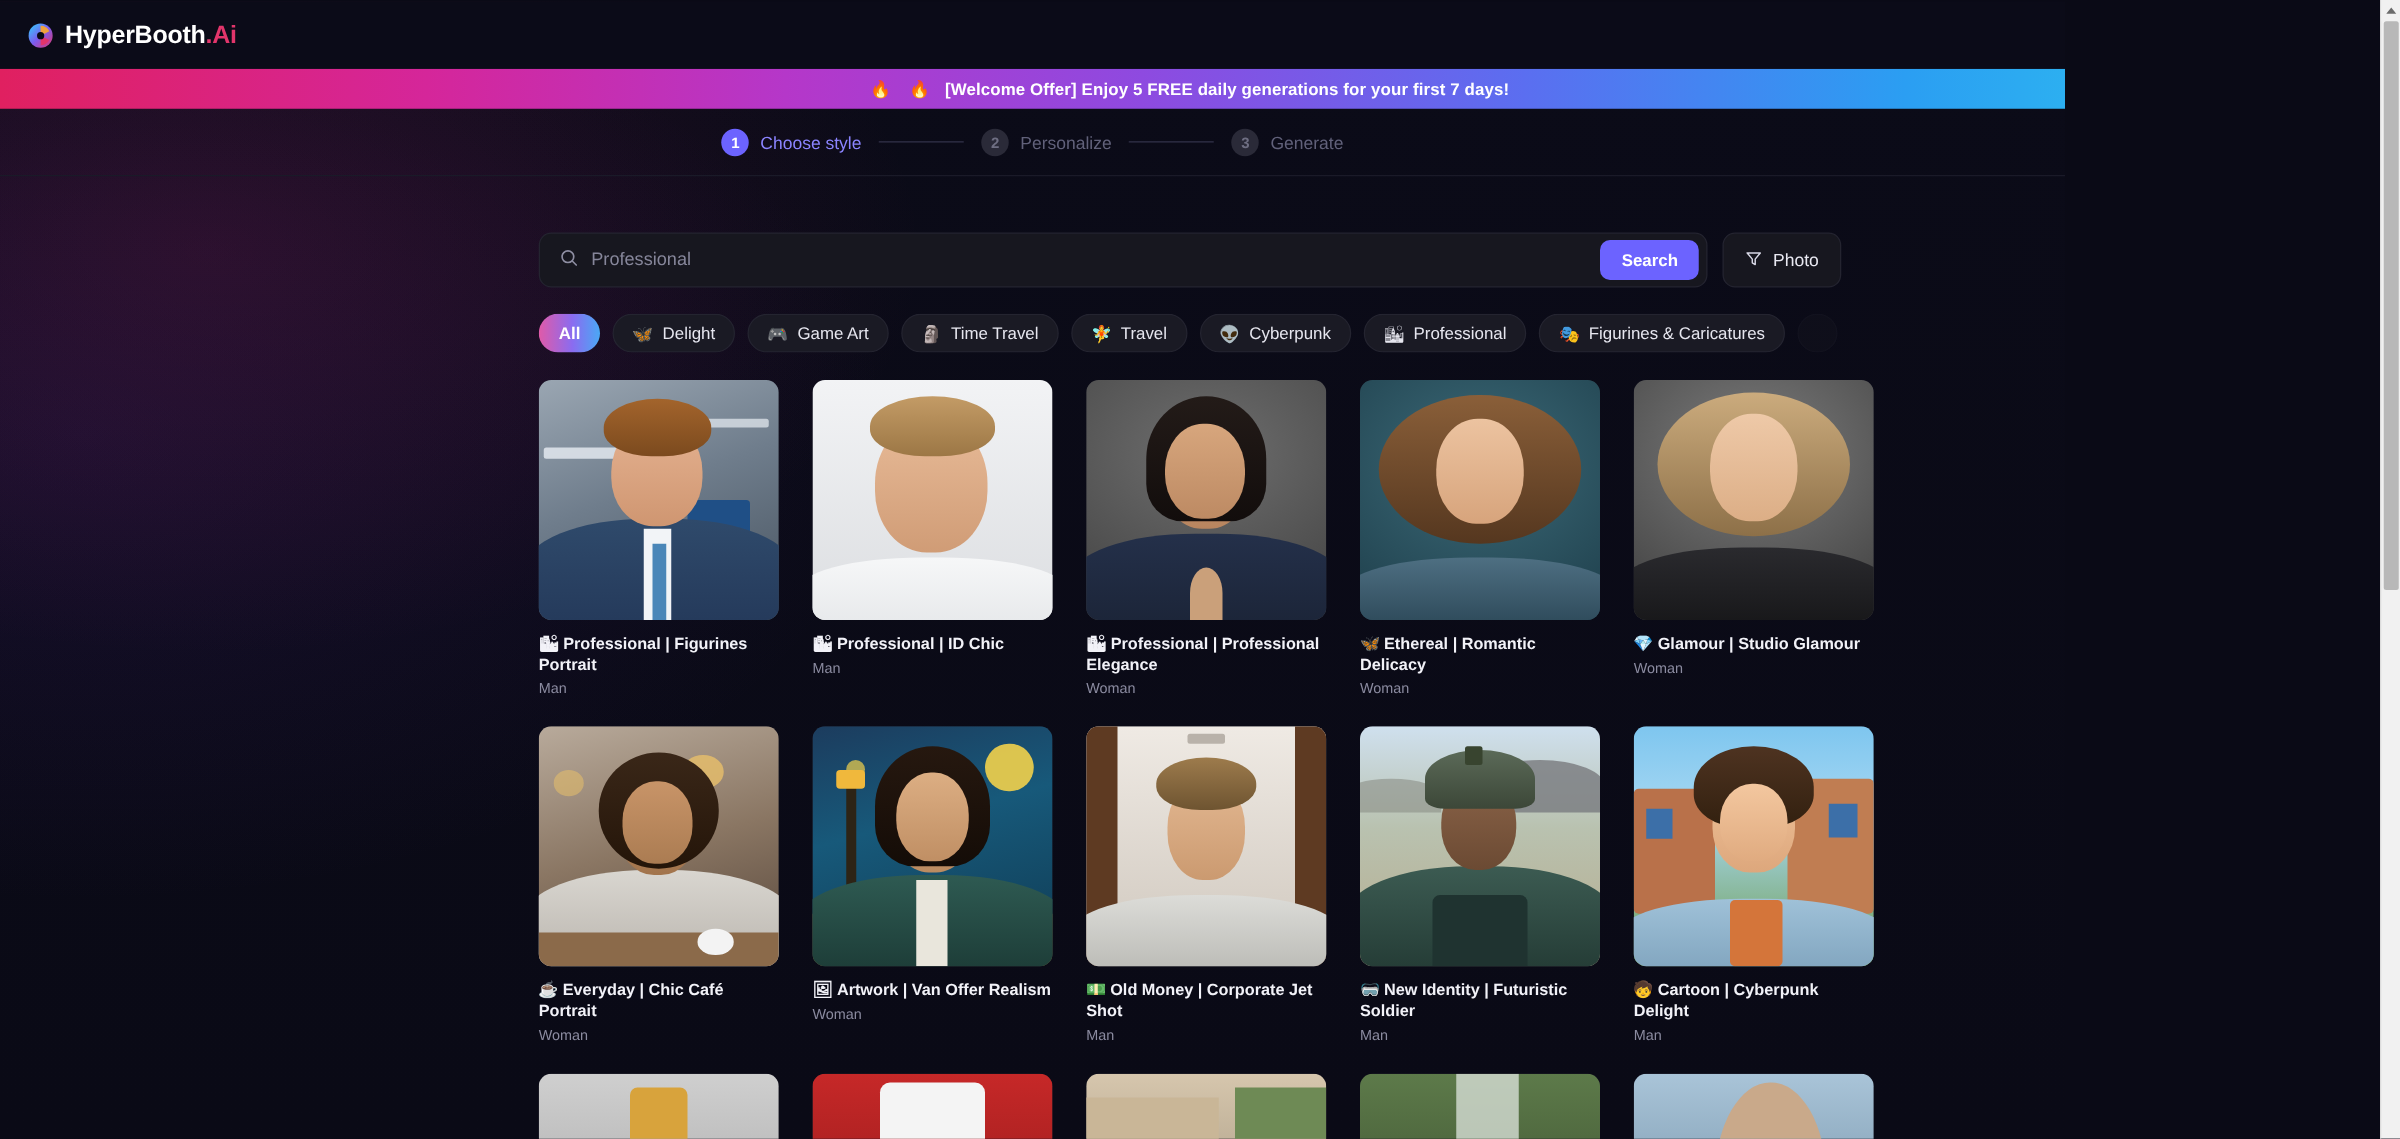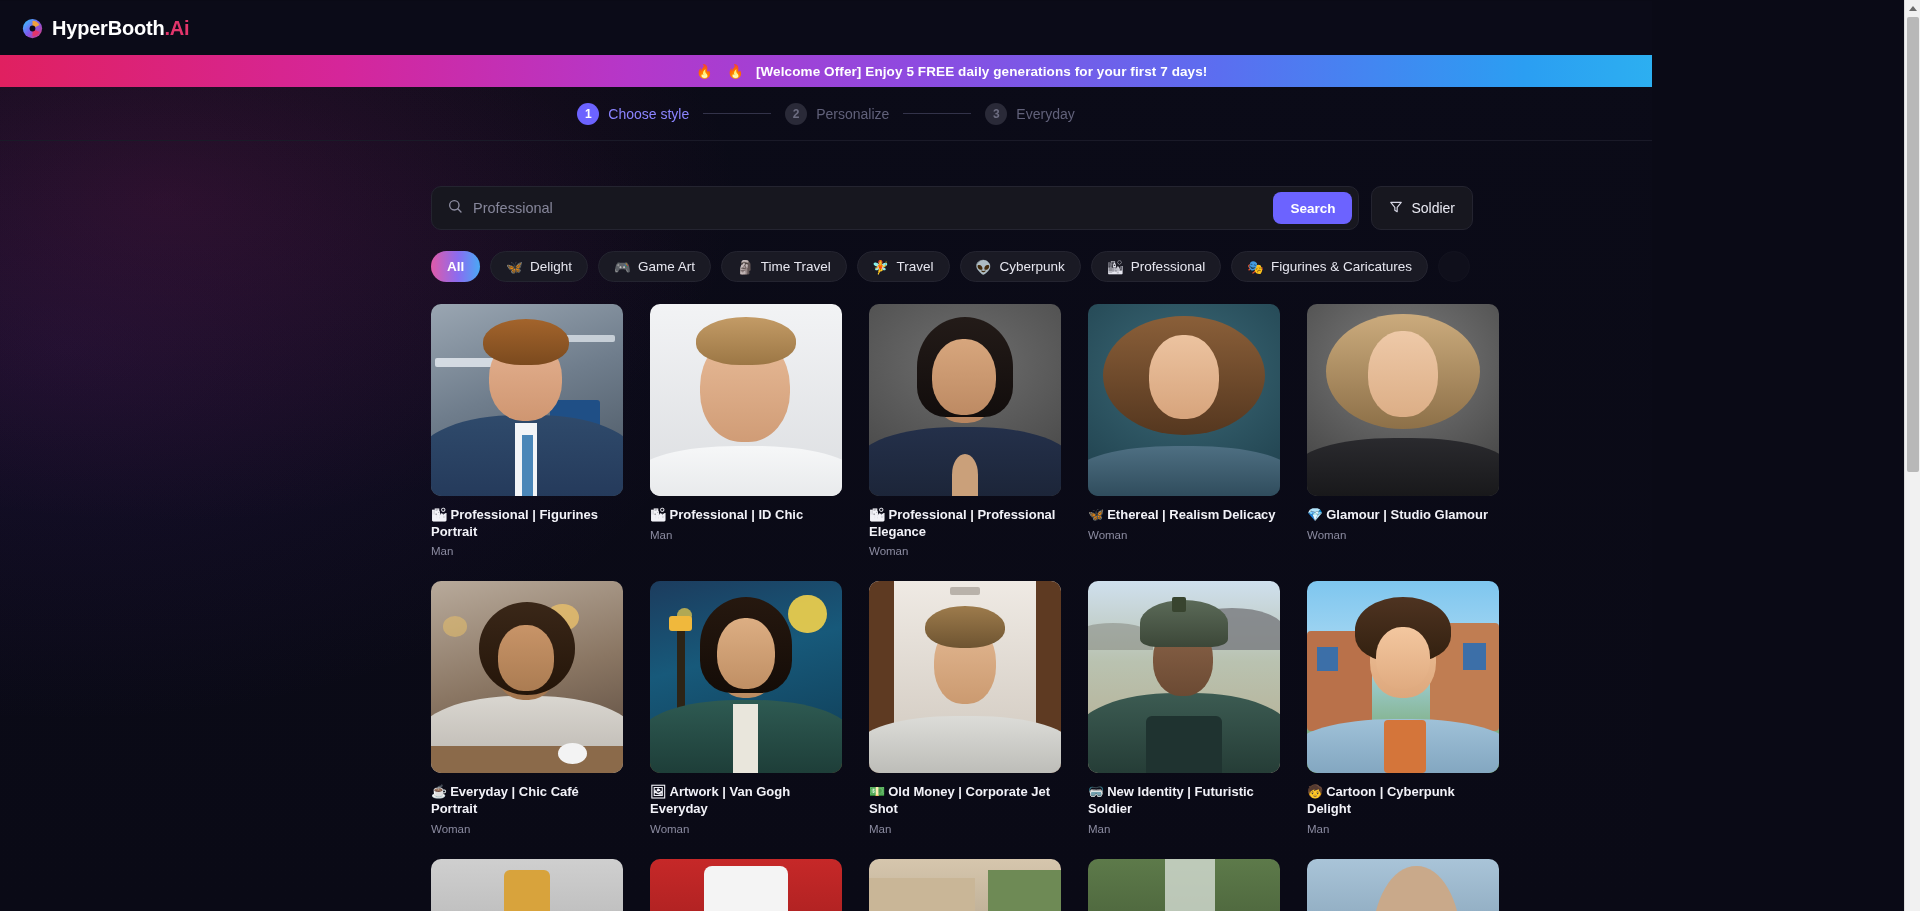--- a/index.html
+++ b/index.html
@@ -222,21 +222,21 @@
         <span class="step-label">Choose style</span>
       </div>
       <span class="step-line"></span>
       <div class="step idle">
         <span class="step-num">2</span>
         <span class="step-label">Personalize</span>
       </div>
       <span class="step-line"></span>
       <div class="step idle">
         <span class="step-num">3</span>
-        <span class="step-label">Everyday</span>
+        <span class="step-label">Generate</span>
       </div>
     </div>
   </div>
 
   <div class="content">
     <div class="inner">
 
       <div class="search-row">
         <div class="search-box">
           <span>
@@ -247,21 +247,21 @@
           </span>
           <input class="search-input" type="text" placeholder="Professional" style="">
           <button class="search-btn">Search</button>
         </div>
         <div class="filter-btn">
           <span>
             <svg width="14" height="14" viewBox="0 0 24 24" fill="none" stroke="#d8d8e6" stroke-width="2" stroke-linejoin="round">
               <polygon points="3,4 21,4 14,12.5 14,20 10,17.5 10,12.5"></polygon>
             </svg>
           </span>
-          <span>Soldier</span>
+          <span>Photo</span>
         </div>
       </div>
 
       <div class="chips-row">
         <div class="chip all">
           <span>All</span>
         </div>
         <div class="chip">
           <span>🦋</span>
           <span>Delight</span>
@@ -354,21 +354,21 @@
         <div class="card">
           <div class="card-img">
             <div class="ph">
               <div class="bg" style="background:radial-gradient(120% 100% at 50% 35%,#3c6a78,#14303c)"></div>
               <div class="hair" style="left:8%;top:6%;width:84%;height:62%;border-radius:50%;background:linear-gradient(180deg,#8a5f39,#55371f)"></div>
               <div class="face" style="left:32%;top:16%;width:36%;height:44%;background:linear-gradient(180deg,#ecc3a0,#d7a47c)"></div>
               <div class="body" style="height:30%;background:linear-gradient(180deg,#4e6f82,#2b4757)"></div>
             </div>
           </div>
           <span class="card-title">
-            <span class="emo">🦋</span><span>Ethereal | Realism Delicacy</span>
+            <span class="emo">🦋</span><span>Ethereal | Romantic Delicacy</span>
           </span>
           <div class="card-sub">Woman</div>
         </div>
 
         <div class="card">
           <div class="card-img">
             <div class="ph">
               <div class="bg" style="background:radial-gradient(120% 100% at 50% 30%,#7d7d7d,#2e2e2e)"></div>
               <div class="hair" style="left:10%;top:5%;width:80%;height:60%;border-radius:50%;background:linear-gradient(180deg,#cbab7d,#8d7048)"></div>
               <div class="face" style="left:32%;top:14%;width:36%;height:45%;background:linear-gradient(180deg,#eec9a8,#dcae86)"></div>
@@ -412,21 +412,21 @@
               <div class="acc" style="left:10%;top:18%;width:12%;height:8%;background:#f0b83c;border-radius:3px"></div>
               <div class="acc" style="left:0;bottom:0;width:100%;height:22%;background:linear-gradient(180deg,#b8822b,#6b4a18)"></div>
               <div class="body" style="height:42%;background:linear-gradient(180deg,#2e5a52,#1c3b36)"></div>
               <div class="acc" style="left:43%;bottom:0;width:13%;height:36%;background:#e9e6dc"></div>
               <div class="face" style="left:33%;top:17%;width:34%;height:44%;background:linear-gradient(180deg,#d8a97f,#bb8b61)"></div>
               <div class="hair" style="left:26%;top:8%;width:48%;height:50%;border-radius:50% 50% 34% 34%;background:linear-gradient(180deg,#26180f,#140c07)"></div>
               <div class="face" style="left:35%;top:19%;width:30%;height:37%;background:linear-gradient(180deg,#dcae83,#c08f64)"></div>
             </div>
           </div>
           <span class="card-title">
-            <span class="emo">🖼</span><span>Artwork | Van Gogh Everyday</span>
+            <span class="emo">🖼</span><span>Artwork | Van Offer Realism</span>
           </span>
           <div class="card-sub">Woman</div>
         </div>
 
         <div class="card">
           <div class="card-img">
             <div class="ph">
               <div class="bg" style="background:linear-gradient(180deg,#efeae4,#cfc7bd)"></div>
               <div class="acc" style="left:0;top:0;width:13%;height:100%;background:#5e3a22"></div>
               <div class="acc" style="right:0;top:0;width:13%;height:100%;background:#5e3a22"></div>

